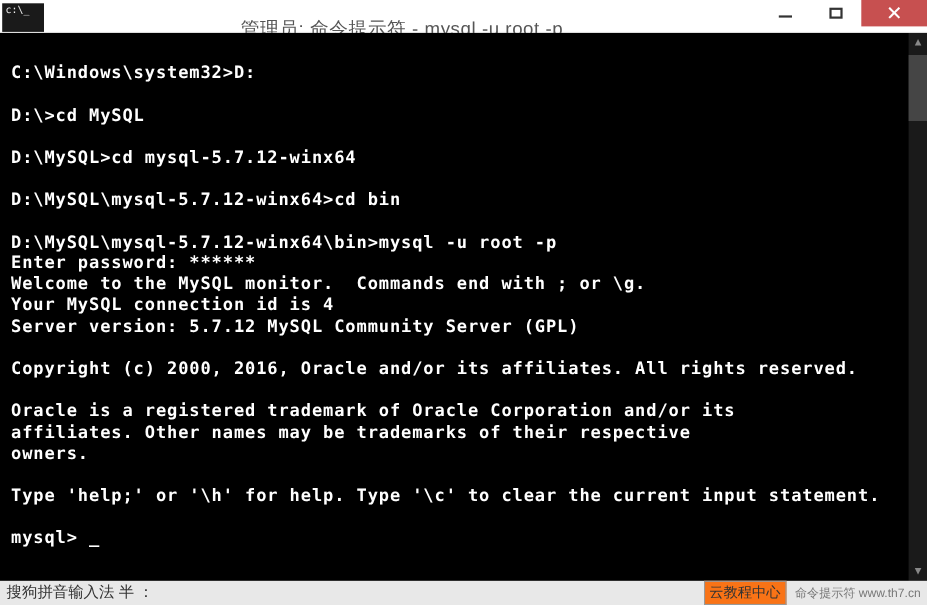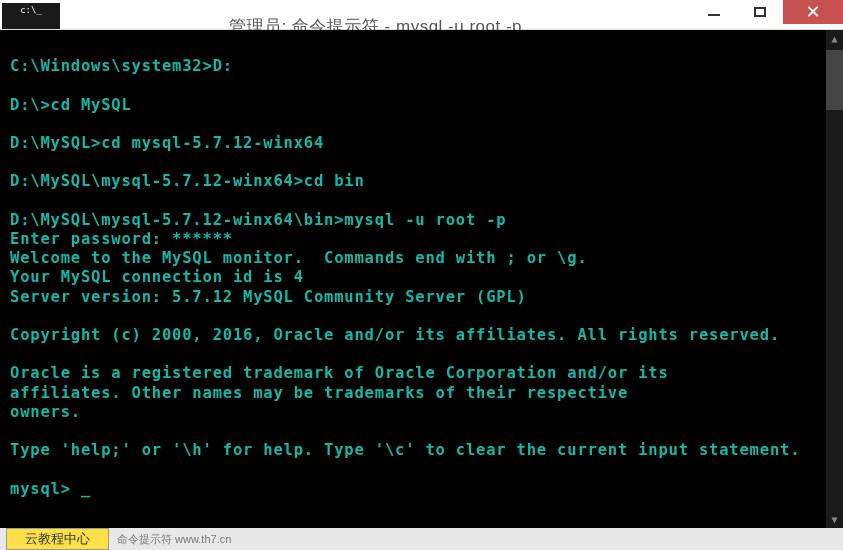--- a/index.html
+++ b/index.html
@@ -13,28 +13,28 @@
     }
     .titlebar {
       height: 30px;
       background: #fff;
       display: flex;
       align-items: center;
       position: relative;
       border-bottom: 1px solid #ddd;
     }
     .app-icon {
-      width: 58px;
+      width: 38px;
       height: 26px;
       margin: 2px 0 0 2px;
       background: #1a1a1a;
       position: relative;
       display: flex;
       align-items: flex-start;
-      justify-content: center;
+      justify-content: flex-start;
     }
     .app-icon-inner {
       color: #eee;
       font-size: 9px;
       line-height: 10px;
       padding: 2px 3px;
       font-family: monospace;
     }
     .title {
       flex: 1;
@@ -86,21 +86,21 @@
     .terminal {
       width: 100%;
       height: calc(100% - 30px - 22px);
       background: #000;
       position: relative;
       display: flex;
     }
     .terminal-content {
       flex: 1;
       padding: 8px 10px 8px 10px;
-      color: #14b8a6;
+      color: #ffffff;
       font-family: "Consolas", "NSimSun", "SimSun", monospace;
       font-size: 15.5px;
       line-height: 19.2px;
       white-space: pre;
       font-weight: bold;
       letter-spacing: 0.8px;
     }
     .scrollbar {
       width: 17px;
       height: 100%;
@@ -143,23 +143,23 @@
     }
     .ime-left { display: flex; align-items: center; gap: 2px; }
     .ime-right {
       display: flex;
       align-items: center;
       font-size: 11px;
       color: #777;
       gap: 8px;
     }
     .ime-tag {
-      background: #fde047;
+      background: #f97316;
       border: 1px solid #999;
-      padding: 1px 18px;
+      padding: 1px 4px;
       font-size: 13px;
       color: #333;
     }
   </style>
 </head>
 <body>
 
 <div class="titlebar">
   <div class="app-icon">
     <span class="app-icon-inner">c:\_</span>
@@ -204,17 +204,20 @@
 
 mysql&gt; _</div>
   <div class="scrollbar">
     <div class="scroll-arrow-up">▲</div>
     <div class="scroll-thumb"></div>
     <div class="scroll-arrow-down">▼</div>
   </div>
 </div>
 
 <div class="ime-bar">
+  <div class="ime-left">
+    <span>搜狗拼音输入法 半 ：</span>
+  </div>
   <div class="ime-right">
     <span class="ime-tag">云教程中心</span>
     <span>命令提示符  www.th7.cn</span>
   </div>
 </div>
 
 </body></html>

